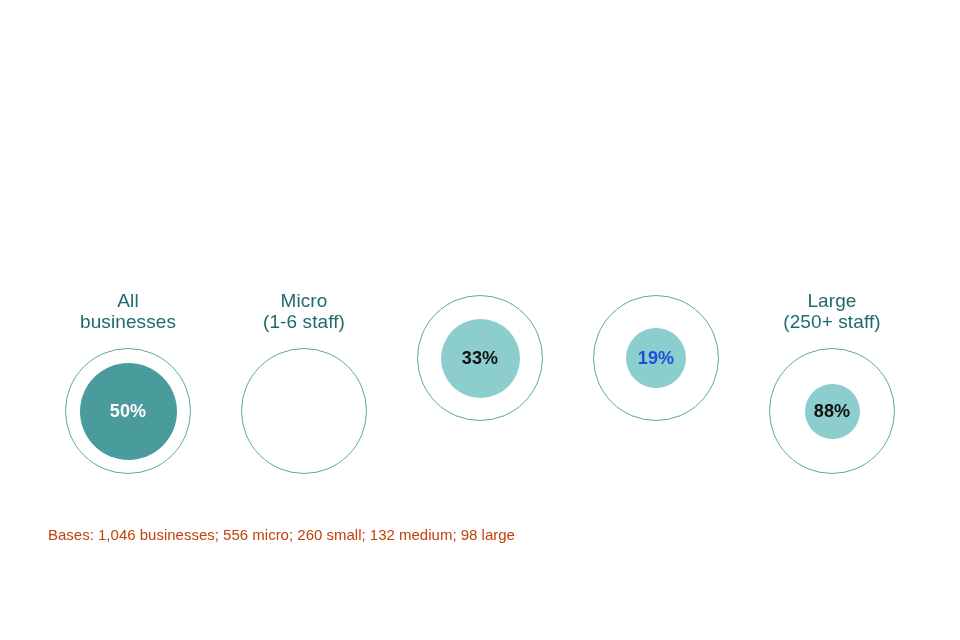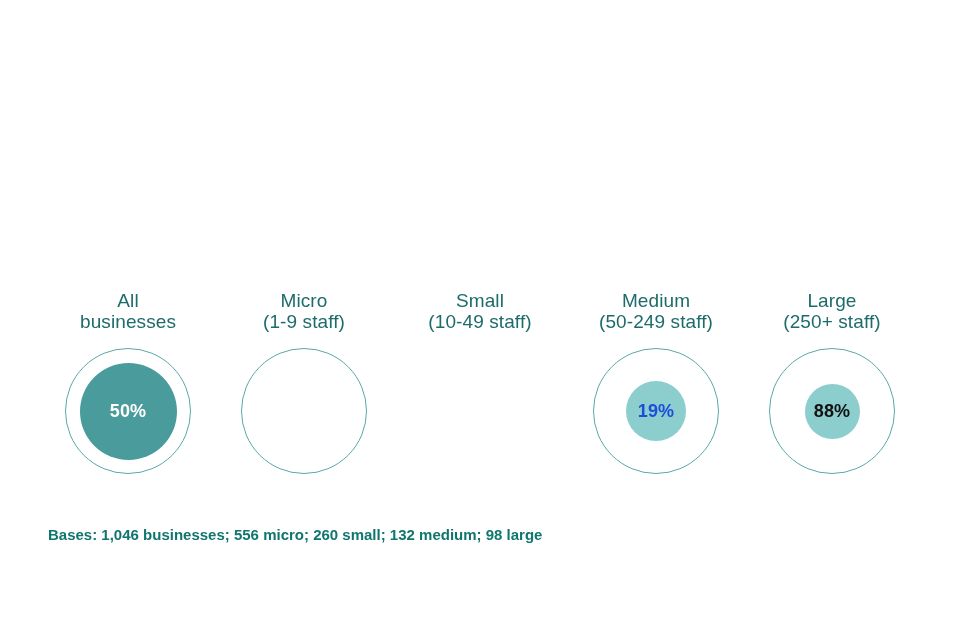--- a/index.html
+++ b/index.html
@@ -98,23 +98,22 @@
   }
 
   
   .footnote {
     position: absolute;
     left: 48px;
     top: 525px;
     font-family: "Liberation Sans", sans-serif;
     font-size: 15px;
     line-height: 19px;
-    color: #0f766e;
+    color: #c2410c;
     white-space: nowrap;
-    font-weight: bold;
   }
 </style>
 </head>
 <body>
 
 <div id="chart-root">
 
   <div class="units-row">
 
     <div class="unit">
@@ -123,34 +122,36 @@
       <div class="bubble-wrap">
         <div class="ring" style="border-color: rgb(90, 168, 168);"></div>
         <div class="disc" style="width: 97px; height: 97px; margin-left: -48.5px; margin-top: -48.5px; background: rgb(74, 155, 155);">
           <span class="disc-value" style="color: rgb(255, 255, 255);">50%</span>
         </div>
       </div>
     </div>
 
     <div class="unit">
       <div class="unit-label" style="color: rgb(30, 107, 107);">Micro
-(1-9 staff)</div>
+(1-6 staff)</div>
       <div class="bubble-wrap">
         <div class="ring" style="border-color: rgb(90, 168, 168);"></div>
       </div>
     </div>
 
     <div class="unit">
-      <div class="unit-label" style="color: rgb(30, 107, 107);">Small
-(10-49 staff)</div>
+      <div class="bubble-wrap">
+        <div class="ring" style="border-color: rgb(90, 168, 168);"></div>
+        <div class="disc" style="width: 79px; height: 79px; margin-left: -39.5px; margin-top: -39.5px; background: rgb(140, 205, 205);">
+          <span class="disc-value" style="color: rgb(17, 17, 17);">33%</span>
+        </div>
+      </div>
     </div>
 
     <div class="unit">
-      <div class="unit-label" style="color: rgb(30, 107, 107);">Medium
-(50-249 staff)</div>
       <div class="bubble-wrap">
         <div class="ring" style="border-color: rgb(90, 168, 168);"></div>
         <div class="disc" style="width: 60px; height: 60px; margin-left: -30px; margin-top: -30px; background: rgb(140, 205, 205);">
           <span class="disc-value" style="color: #1d4ed8;">19%</span>
         </div>
       </div>
     </div>
 
     <div class="unit">
       <div class="unit-label" style="color: rgb(30, 107, 107);">Large

